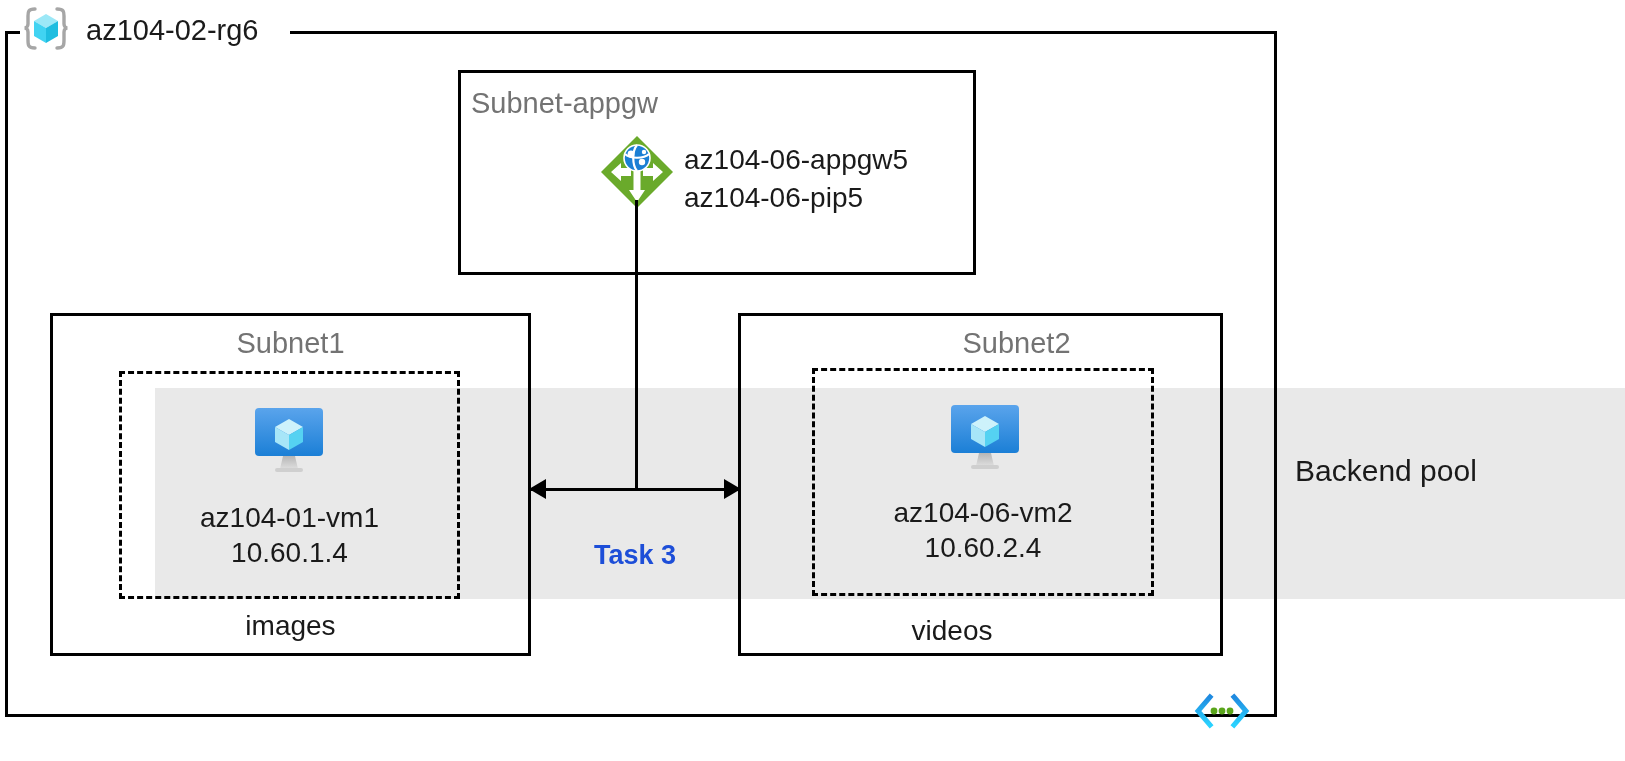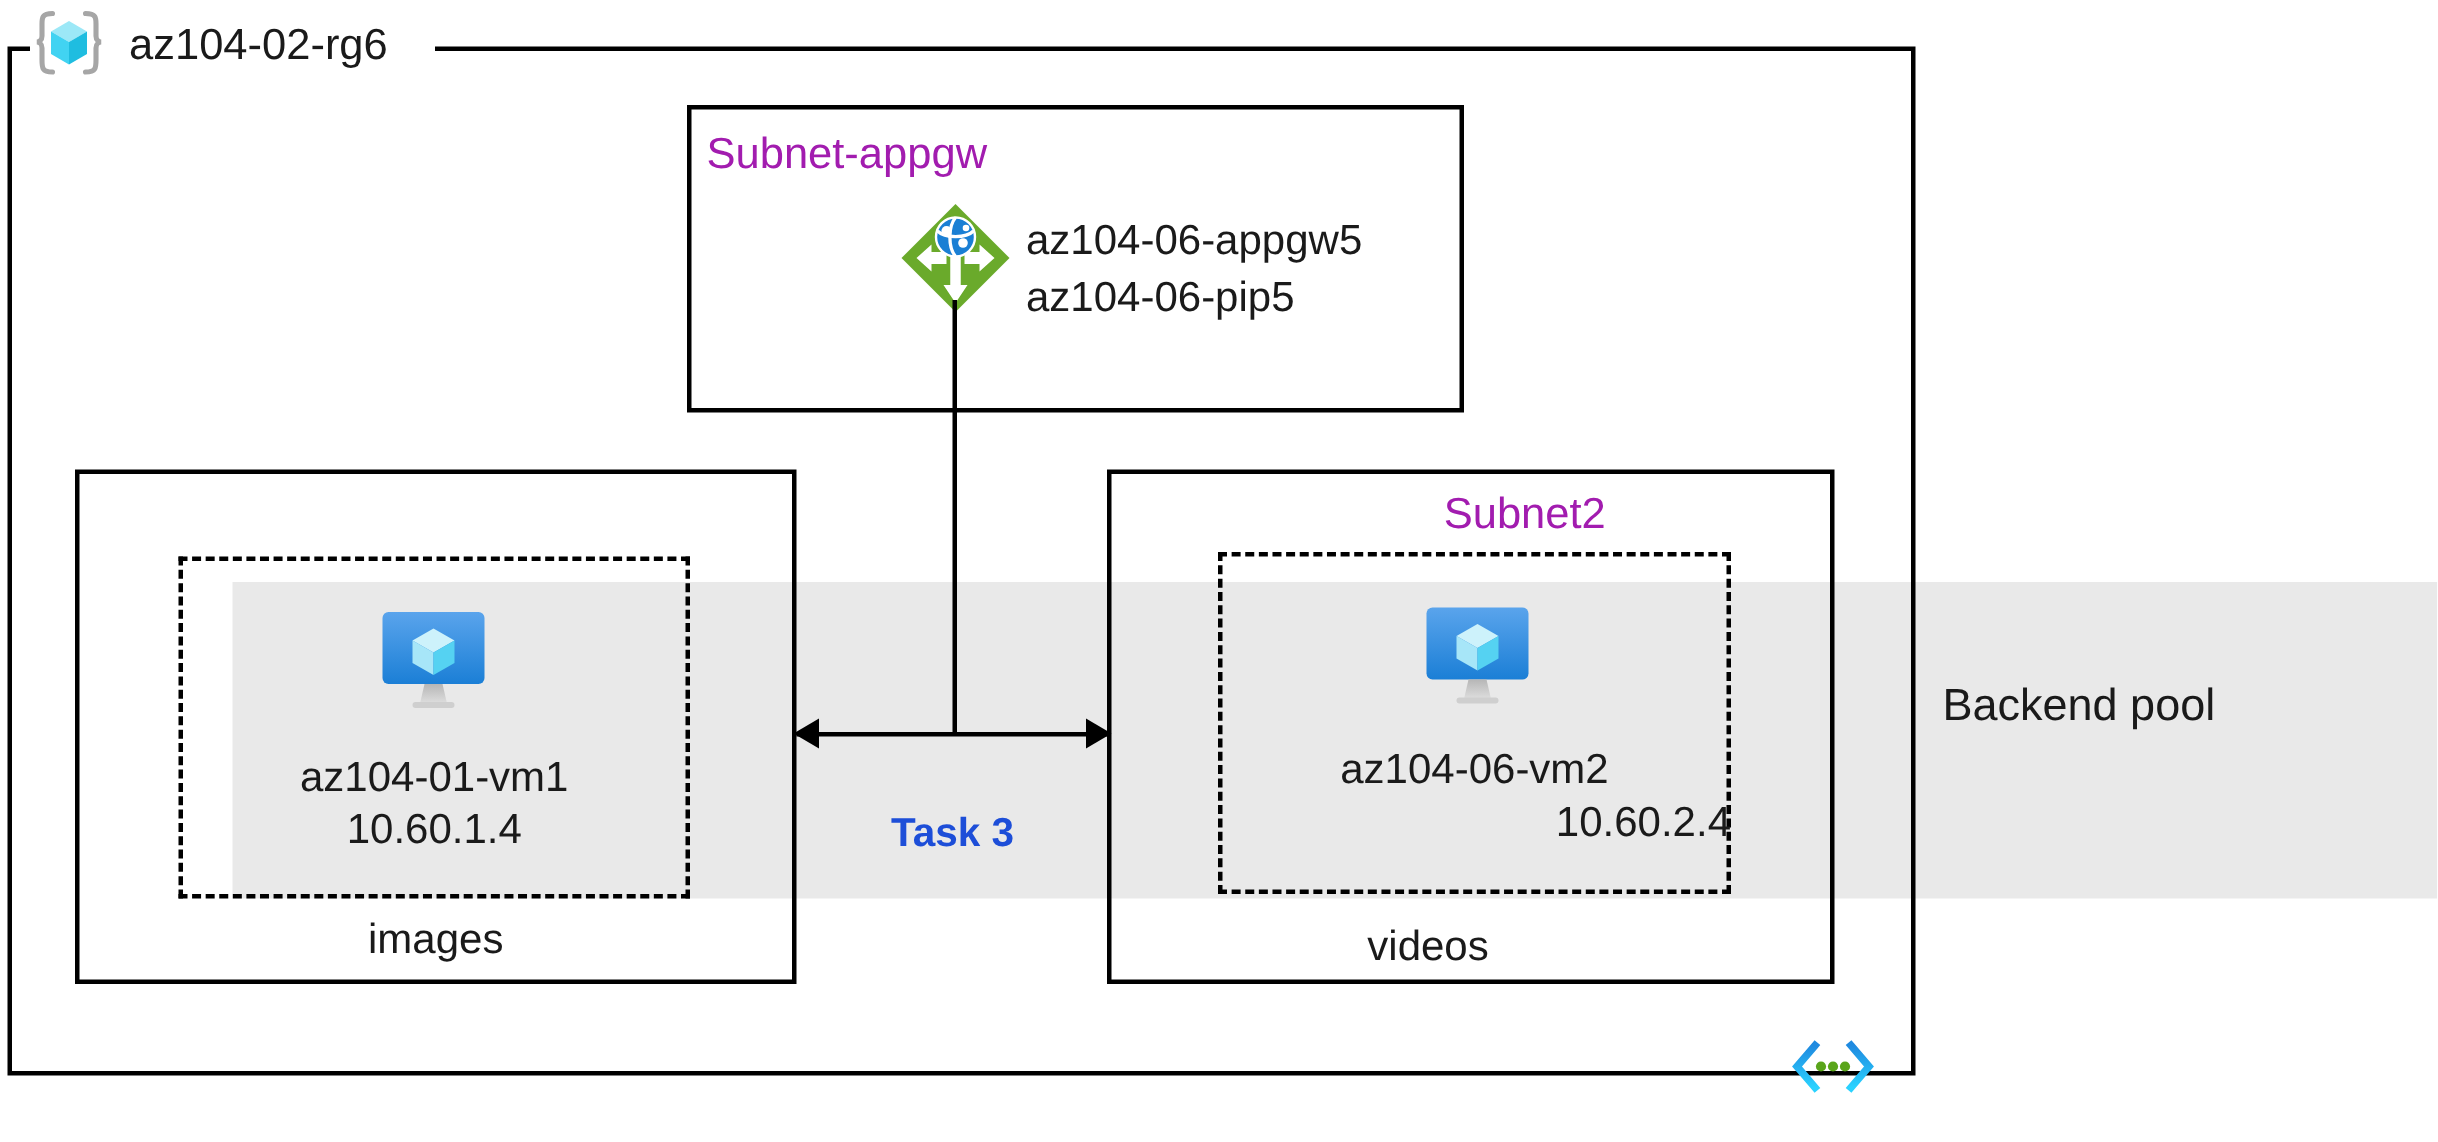--- a/index.html
+++ b/index.html
@@ -97,21 +97,21 @@
   .subnet2-box {
     left: 738px;
     top: 313px;
     width: 485px;
     height: 343px;
   }
   .subnet-title {
     position: absolute;
     font-size: 29px;
     line-height: 36px;
-    color: #a21caf;
+    color: #737373;
     white-space: nowrap;
   }
   .subnet-appgw-title { left: 471px; top: 85px; }
   .subnet1-title  { left: 50px;  top: 325px; width: 481px; text-align: center; }
   .subnet2-title  { left: 738px; top: 325px; width: 485px; text-align: center; margin-left: 36px; }
 
   
   .dashed-box {
     position: absolute;
     border: 3px dashed #000000;
@@ -134,21 +134,21 @@
     position: absolute;
     font-size: 28px;
     line-height: 35px;
     color: #1a1a1a;
     text-align: center;
     white-space: nowrap;
   }
   .vm1-name { left: 119px; top: 500px; width: 341px; }
   .vm1-ip   { left: 119px; top: 535px; width: 341px; }
   .vm2-name { left: 812px; top: 495px; width: 342px; }
-  .vm2-ip   { left: 812px; top: 530px; width: 342px; text-align: right; }
+  .vm2-ip   { left: 812px; top: 530px; width: 342px; }
 
   .subnet-footer {
     position: absolute;
     font-size: 28px;
     line-height: 35px;
     color: #1a1a1a;
     text-align: center;
     white-space: nowrap;
   }
   .footer1 { left: 50px;  top: 608px; width: 481px; }
@@ -273,20 +273,21 @@
   <div class="appgw-label appgw-name">az104-06-appgw5</div>
   <div class="appgw-label appgw-pip">az104-06-pip5</div>
 
   <div class="vline"></div>
   <div class="harrow"></div>
   <div class="arrowhead arrowhead-left"></div>
   <div class="arrowhead arrowhead-right"></div>
   <div class="task-label">Task 3</div>
 
   <div class="subnet-box subnet1-box"></div>
+  <div class="subnet-title subnet1-title">Subnet1</div>
   <div class="dashed-box dashed1"></div>
 
   <div class="vm-icon vm-icon-1">
     <svg viewBox="0 0 76 68" width="76" height="68">
       <defs>
         <linearGradient id="vmScreen1" x1="0" y1="0" x2="0" y2="1">
           <stop offset="0" stop-color="#5aa4ec"></stop>
           <stop offset="1" stop-color="#1b7fd6"></stop>
         </linearGradient>
         <linearGradient id="vmStand1" x1="0" y1="0" x2="0" y2="1">

